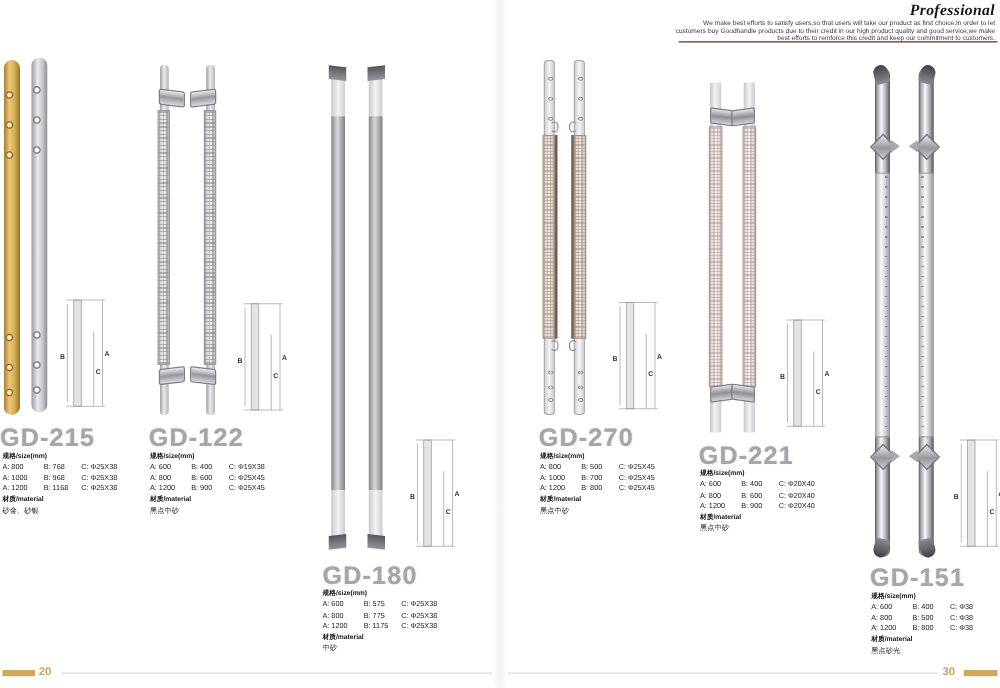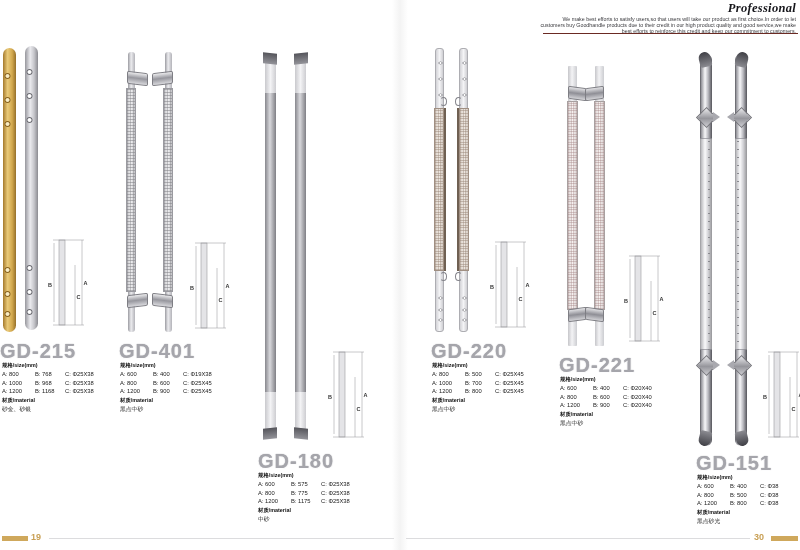--- a/index.html
+++ b/index.html
@@ -184,21 +184,21 @@
       <rect class="dbar" x="12" y="5" width="6" height="85"></rect>
       <line class="dln" x1="6" y1="5" x2="37" y2="5"></line>
         <line class="dln" x1="6" y1="90" x2="37" y2="90"></line>
       <line class="dln" x1="35" y1="5" x2="35" y2="90"></line>
         <line class="dln" x1="28" y1="30" x2="28" y2="90"></line>
       <line class="dln" x1="7" y1="8" x2="7" y2="87"></line>
       <text class="dtxt" x="36.5" y="50">A</text>
       <text class="dtxt" x="1" y="52">B</text>
       <text class="dtxt" x="29.5" y="64">C</text>
     </svg>
-    <h2 class="ptitle" style="left:1px;top:296px">GD-401</h2>
+    <h2 class="ptitle" style="left:1px;top:296px">GD-122</h2>
     <div class="specs" style="left:2px;top:317px">
       <div class="spec-label">规格/size(mm)</div>
       <div class="spec-row">
         <span>A: 600</span>
         <span>B: 400</span>
         <span>C: Φ19X38</span>
       </div>
       <div class="spec-row">
         <span>A: 800</span>
         <span>B: 600</span>
@@ -278,21 +278,21 @@
       <rect class="dbar" x="12" y="5" width="6" height="85"></rect>
       <line class="dln" x1="6" y1="5" x2="37" y2="5"></line>
         <line class="dln" x1="6" y1="90" x2="37" y2="90"></line>
       <line class="dln" x1="35" y1="5" x2="35" y2="90"></line>
         <line class="dln" x1="28" y1="30" x2="28" y2="90"></line>
       <line class="dln" x1="7" y1="8" x2="7" y2="87"></line>
       <text class="dtxt" x="36.5" y="50">A</text>
       <text class="dtxt" x="1" y="52">B</text>
       <text class="dtxt" x="29.5" y="64">C</text>
     </svg>
-    <h2 class="ptitle" style="left:3px;top:296px">GD-220</h2>
+    <h2 class="ptitle" style="left:3px;top:296px">GD-270</h2>
     <div class="specs" style="left:4px;top:317px">
       <div class="spec-label">规格/size(mm)</div>
       <div class="spec-row">
         <span>A: 800</span>
         <span>B: 500</span>
         <span>C: Φ25X45</span>
       </div>
       <div class="spec-row">
         <span>A: 1000</span>
         <span>B: 700</span>
@@ -398,18 +398,18 @@
         <span>A: 1200</span>
         <span>B: 800</span>
         <span>C: Φ38</span>
       </div>
       <div class="spec-label">材质/material</div>
       <div class="mat-val">黑点砂光</div>
     </div>
   </section>
 
   <div class="gold-block" style="left:2px;top:536px;width:26px"></div>
-  <div class="pageno" style="left:31px;top:532px">19</div>
+  <div class="pageno" style="left:31px;top:532px">20</div>
   <div class="foot-line" style="left:49px;width:345px"></div>
   <div class="foot-line" style="left:406px;width:344px"></div>
   <div class="pageno" style="left:754px;top:532px">30</div>
   <div class="gold-block" style="left:771px;top:536px;width:27px"></div>
 </div>
 
 </body></html>

